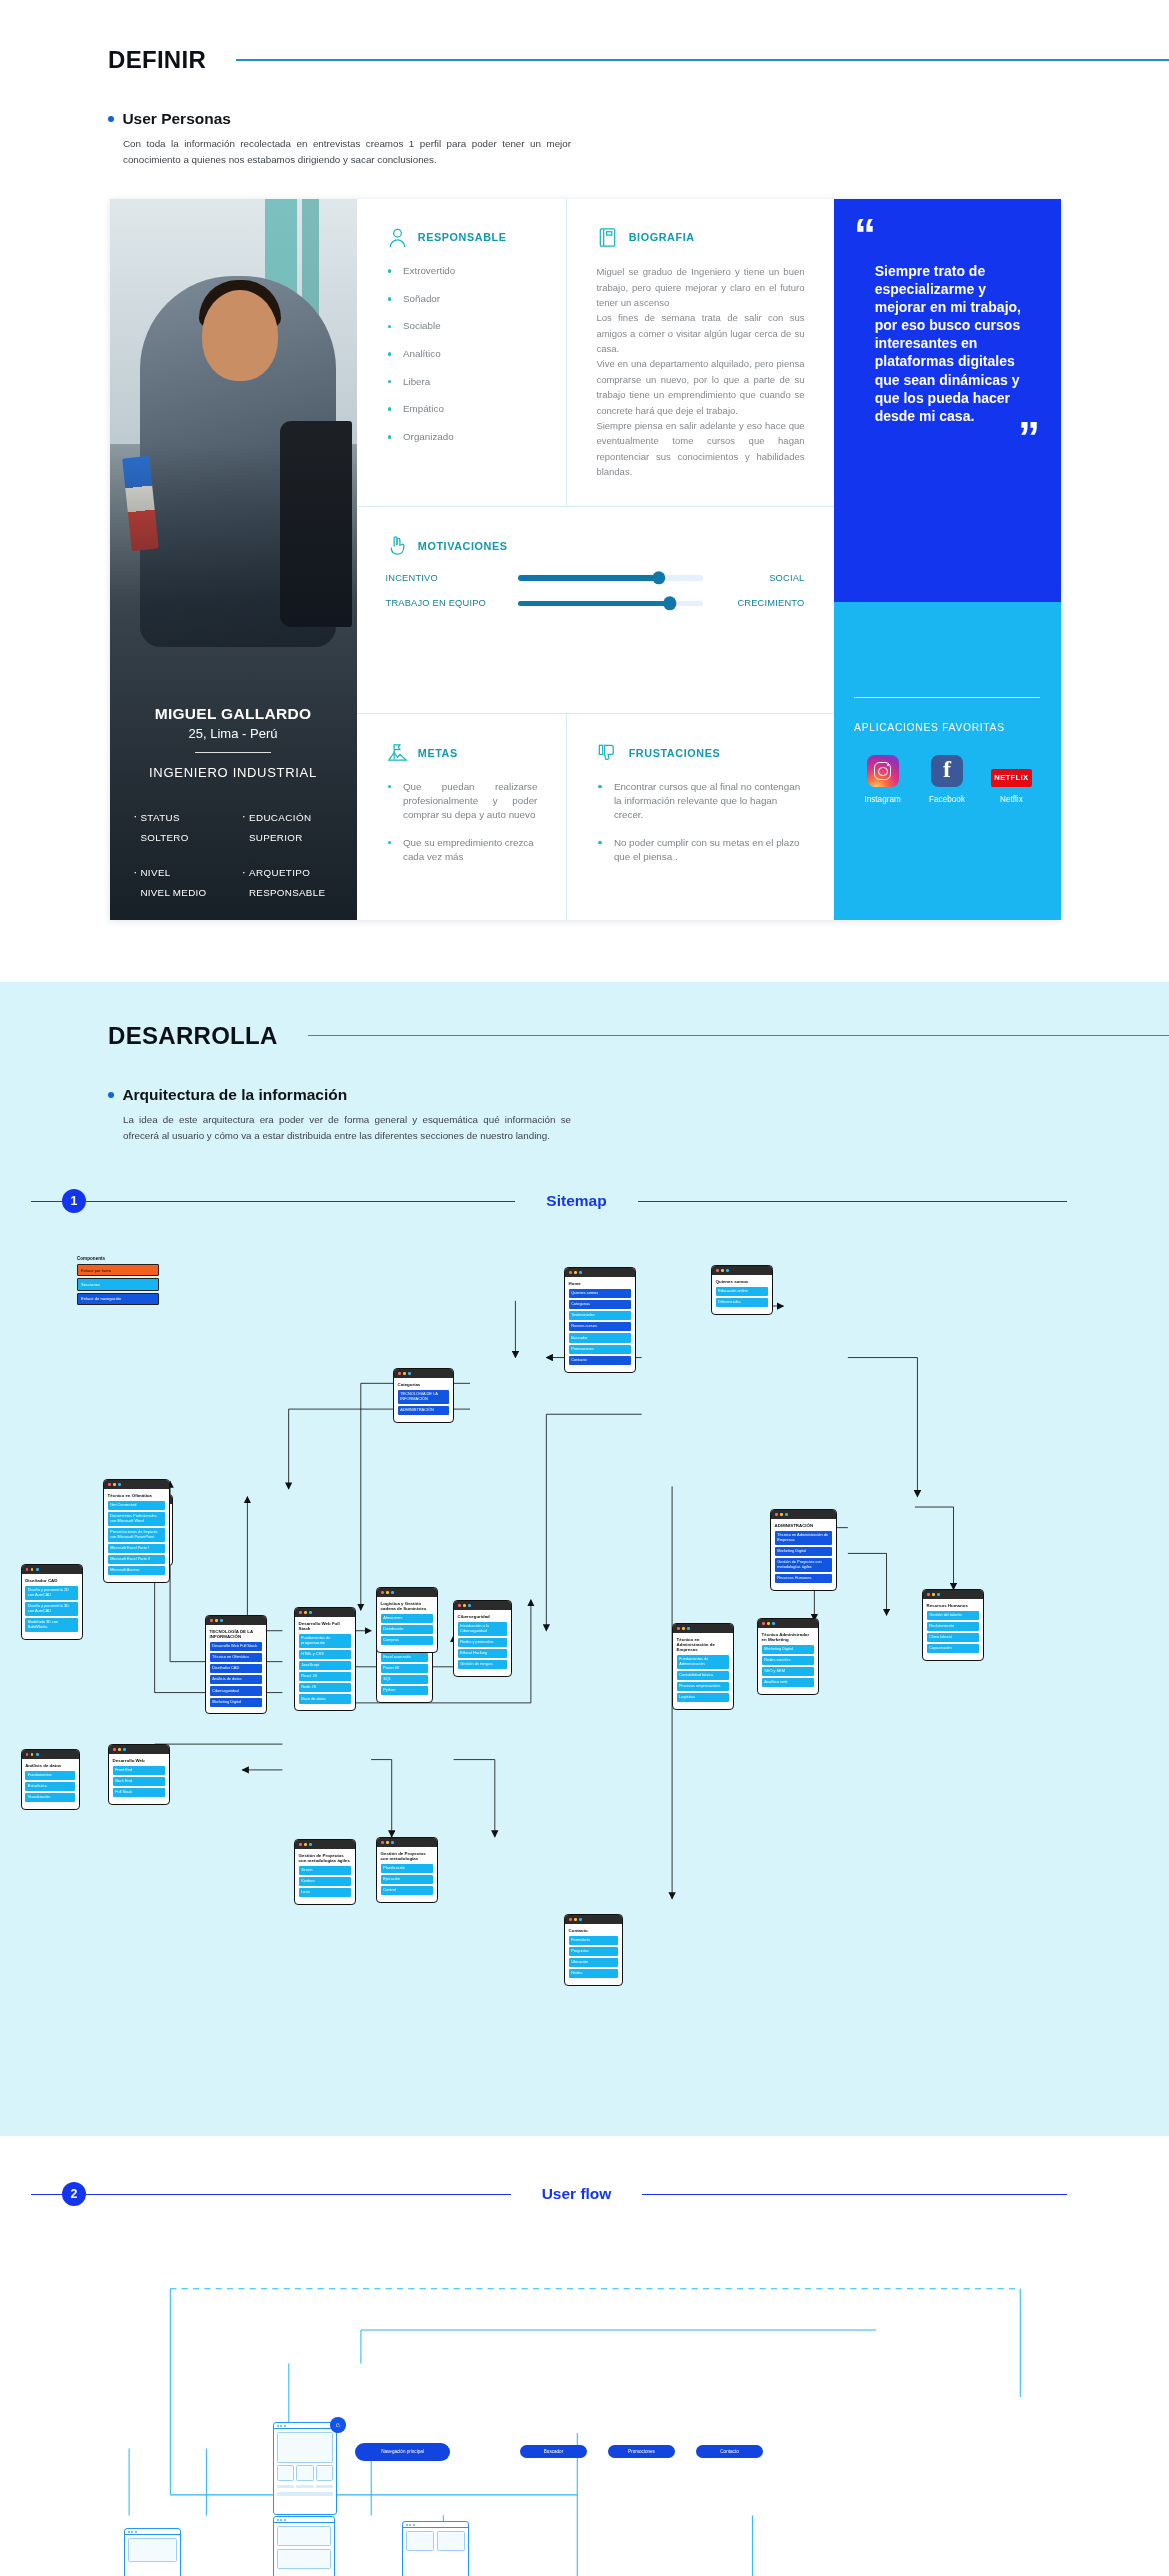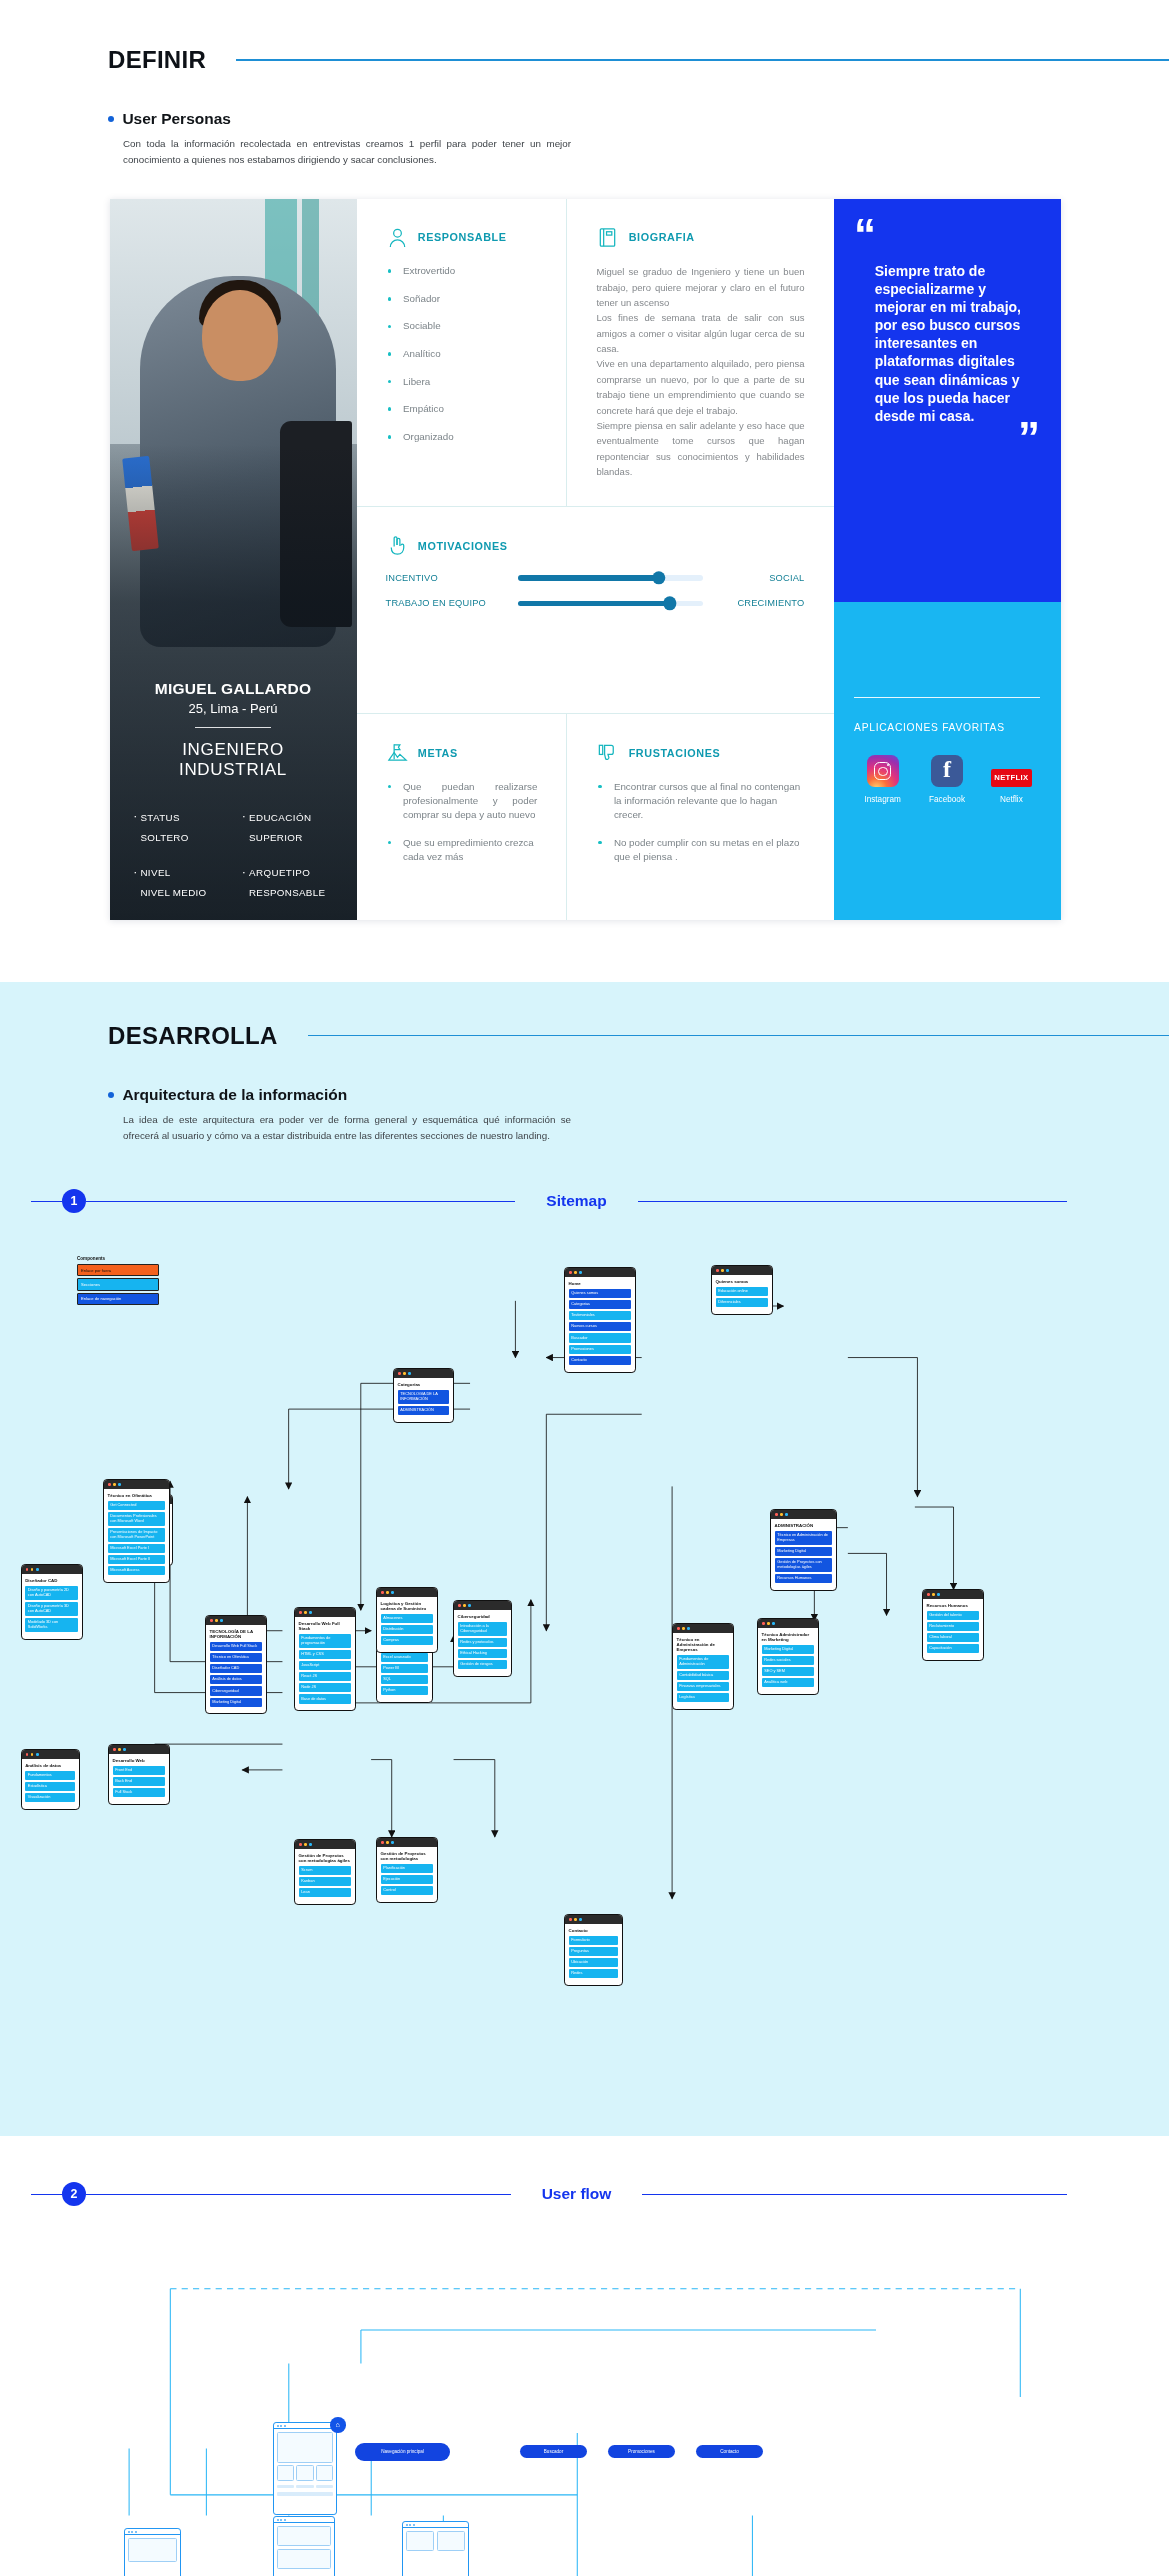--- a/index.html
+++ b/index.html
@@ -72,21 +72,21 @@
      position:absolute; left:17.5px; top:258px; width:27px; height:93px;
      background:linear-gradient(180deg,#2b6fd0 0 32%, #e9e7de 32% 58%, #d8453c 58% 100%);
      border-radius:2.1px; transform:rotate(-6deg);
   }
   .photo-scrim { position:absolute; inset:0;
      background:linear-gradient(180deg, rgba(10,18,26,0) 34%, rgba(10,18,26,.55) 56%, rgba(8,14,20,.72) 100%); }
   .photo-info { position:absolute; left:0; right:0; bottom:0; padding: 0 17.5px 21.6px 17.5px; color:#fff; text-align:center; }
   .p-name { font-size:15.5px; font-weight:700; letter-spacing:0.3px; }
   .p-age { font-size:13px; font-weight:400; margin-top:3.1px; }
   .p-divider { width:76px; height:1px; background:rgba(255,255,255,.85); margin:11.3px auto 11.3px auto; }
-  .p-role { font-size:17px; letter-spacing:0.7px; }
+  .p-role { font-size:13px; letter-spacing:0.7px; }
   .p-grid { display:grid; grid-template-columns:1fr 1fr; gap:24px 5.2px; margin-top:32px; text-align:left; }
   .p-cell { padding-left: 13.4px; }
   .p-cell .k { font-size:9.8px; font-weight:400; letter-spacing:0.4px; position:relative; }
   .p-cell .k::before { content:"·"; position:absolute; left:-7.2px; top:-2.1px; font-size:12.4px; }
   .p-cell .v { font-size:9.8px; font-weight:400; margin-top:9.3px; letter-spacing:0.3px; }
 
   
   .persona-mid { flex:1 1 auto; display:flex; flex-direction:column; }
   .pm-row { display:flex; flex:1 1 0; }
   .pm-row + .pm-row { border-top:0.5px solid #d9edee; }

